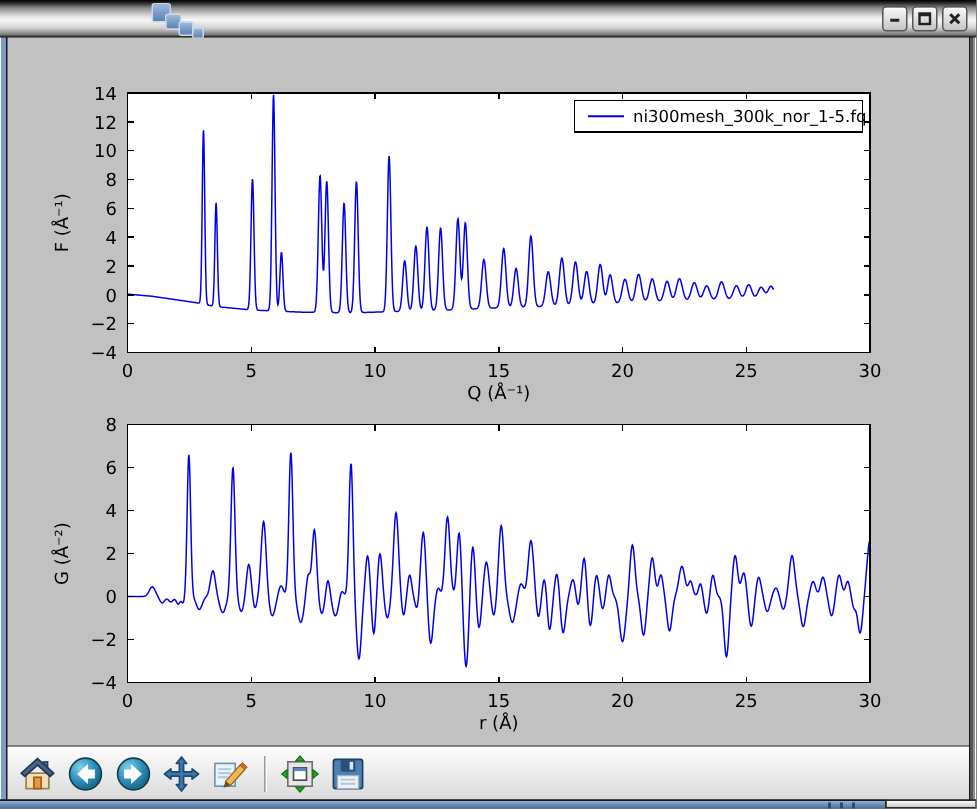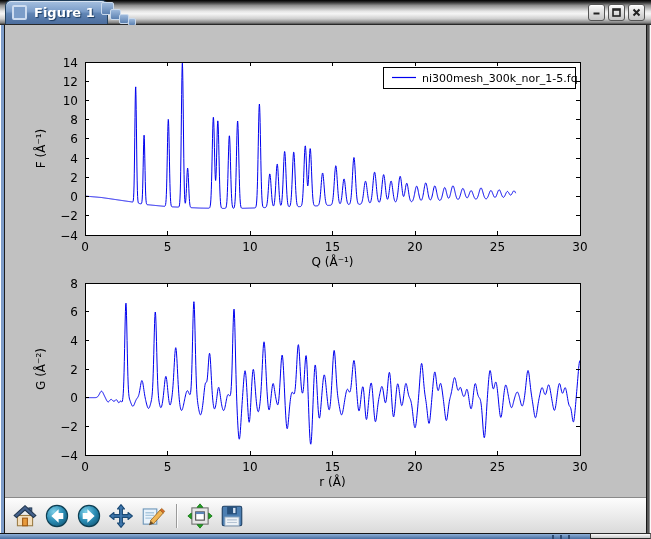--- a/index.html
+++ b/index.html
@@ -51,24 +51,20 @@
   .tool-btn{width:30px;height:30px;display:flex;align-items:center;justify-content:center;
     background:transparent;border:none;padding:0;cursor:default;}
   .tool-sep{width:1px;height:24px;background:#9a9a9a;box-shadow:1px 0 0 #fcfcfc;margin:0 6px;}
 </style>
 </head>
 <body>
 
 <div class="window">
 
   <div class="titlebar">
-    <div class="title-tab">
-      <span class="app-icon"></span>
-      <span class="title-text">Figure 1</span>
-    </div>
     <div class="cascade-sq sq1"></div>
     <div class="cascade-sq sq2"></div>
     <div class="cascade-sq sq3"></div>
     <div class="cascade-sq sq4"></div>
     <div class="win-buttons">
       <button class="win-btn">
         <svg width="11" height="11" viewBox="0 0 11 11">
             <path d="M2.5 6.5 H8.5" stroke="#222" stroke-width="2" fill="none"></path>
           </svg>
       </button>

